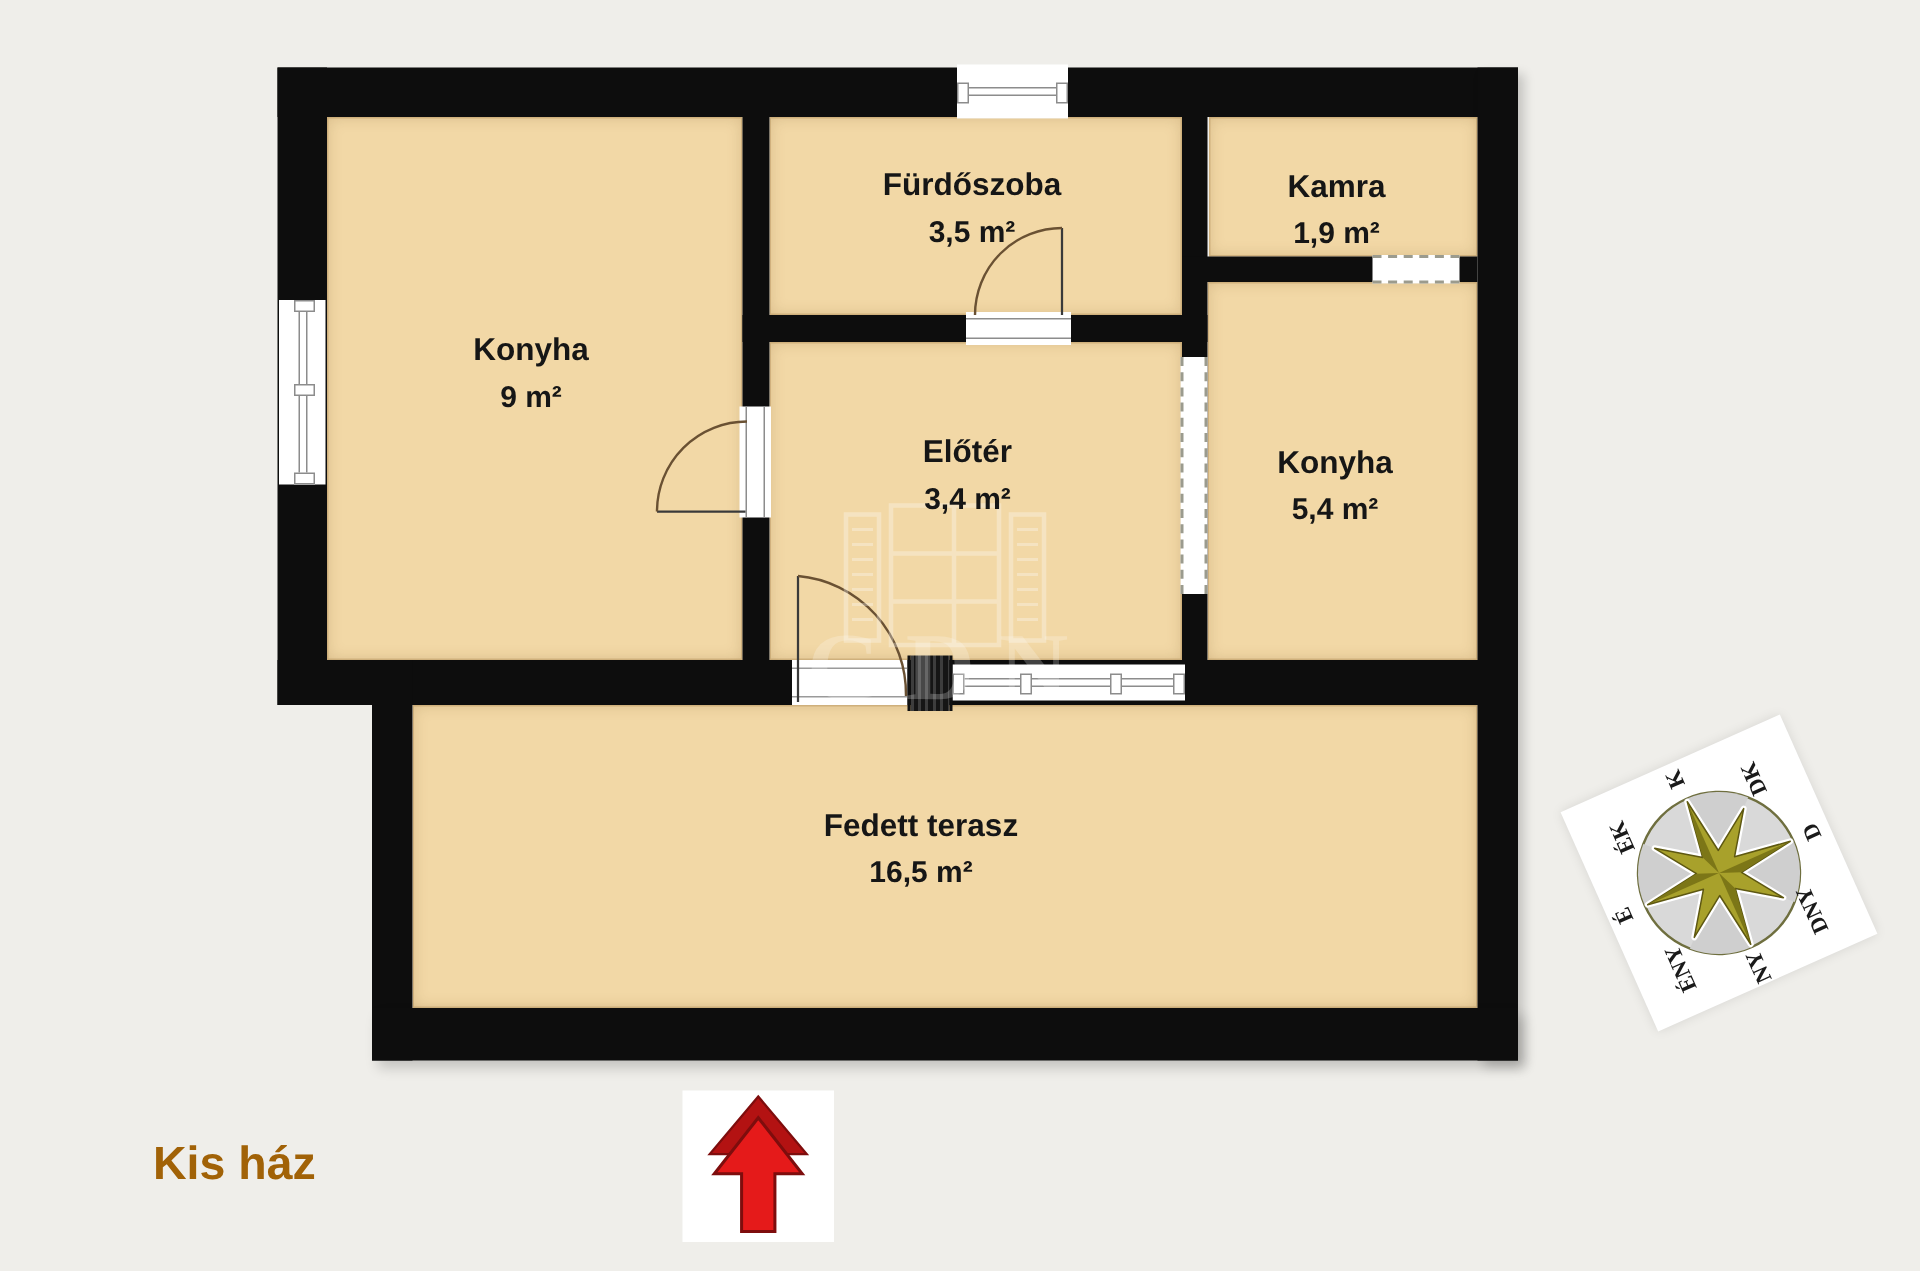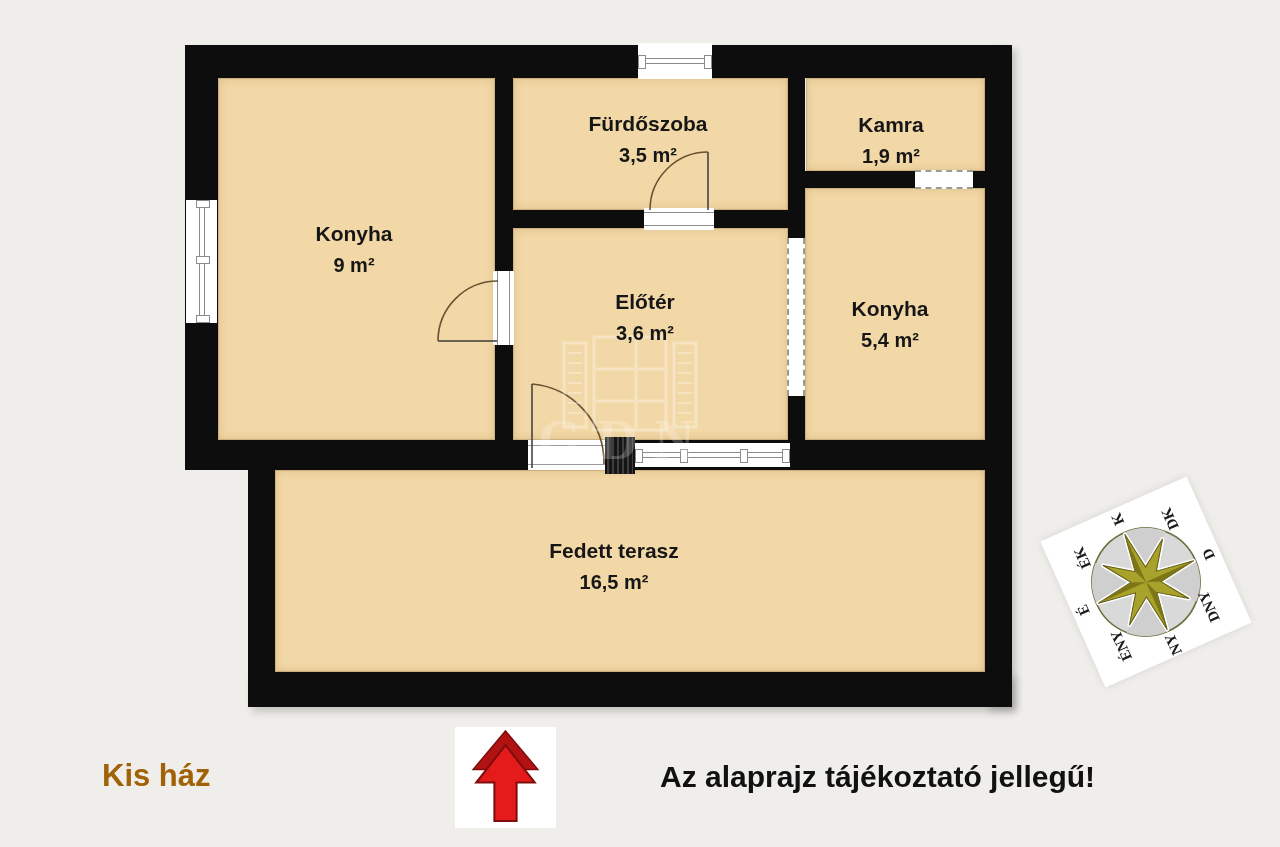--- a/index.html
+++ b/index.html
@@ -65,21 +65,21 @@
   .lbl .ar{font-size:20px;line-height:26px;margin-top:5px;}
   .lbl-szoba {left:254px;top:221px;}
   .lbl-furdo {left:548px;top:111px;}
   .lbl-kamra {left:791px;top:112px;}
   .lbl-eloter{left:545px;top:289px;}
   .lbl-konyha{left:790px;top:296px;text-align:center;}
   .lbl-terasz{left:514px;top:538px;}
   
   .wm-ico{position:absolute;left:560px;top:335px;z-index:5;opacity:.30;}
   .wm-txt{position:absolute;left:538px;top:408px;z-index:5;
-      font-family:"Liberation Serif",serif;font-weight:bold;font-size:56px;
+      font-family:"Liberation Serif",serif;font-weight:bold;font-size:64px;
       letter-spacing:16px;color:rgba(255,255,255,.22);}
   
   .compass{position:absolute;left:1066px;top:502px;width:160px;height:160px;z-index:5;
       background:#fff;transform:rotate(-114deg);box-shadow:0 0 8px rgba(0,0,0,.10);}
   .compass .pt{position:absolute;transform:translate(-50%,-50%);
       font-family:"Liberation Serif",serif;font-weight:bold;font-size:15px;color:#1a1a1a;}
   .c-n {left:80px; top:12px;}  .c-ne{left:128px;top:32px;}
   .c-e {left:149px;top:80px;}  .c-se{left:128px;top:128px;}
   .c-s {left:80px; top:149px;} .c-sw{left:32px; top:128px;}
   .c-w {left:12px; top:80px;}  .c-nw{left:32px; top:32px;}
@@ -171,21 +171,21 @@
   <div class="lbl lbl-furdo">
     <div class="nm">Fürdőszoba</div>
     <div class="ar">3,5 m²</div>
   </div>
   <div class="lbl lbl-kamra">
     <div class="nm">Kamra</div>
     <div class="ar">1,9 m²</div>
   </div>
   <div class="lbl lbl-eloter">
     <div class="nm">Előtér</div>
-    <div class="ar">3,6 m²</div>
+    <div class="ar">3,4 m²</div>
   </div>
   <div class="lbl lbl-konyha">
     <div class="nm">Konyha</div>
     <div class="ar">5,4 m²</div>
   </div>
   <div class="lbl lbl-terasz">
     <div class="nm">Fedett terasz</div>
     <div class="ar">16,5 m²</div>
   </div>
 
@@ -213,15 +213,14 @@
     <span class="pt c-nw">ÉNY</span>
   </div>
 
   <div class="title">Kis ház</div>
   <div class="logo-box">
     <svg width="101" height="101" viewBox="0 0 100 100">
       <polygon points="50,4 82,42 62,42 50,28 38,42 18,42" fill="#b31212" stroke="#7e0d0d" stroke-width="1.5"></polygon>
       <polygon points="50,18 79,55 61,55 61,93 39,93 39,55 21,55" fill="var(--accent-red,#e51a1a)" stroke="#7e0d0d" stroke-width="2"></polygon>
     </svg>
   </div>
-  <div class="disclaimer">Az alaprajz tájékoztató jellegű!</div>
 
 </div>
 
 </body></html>

